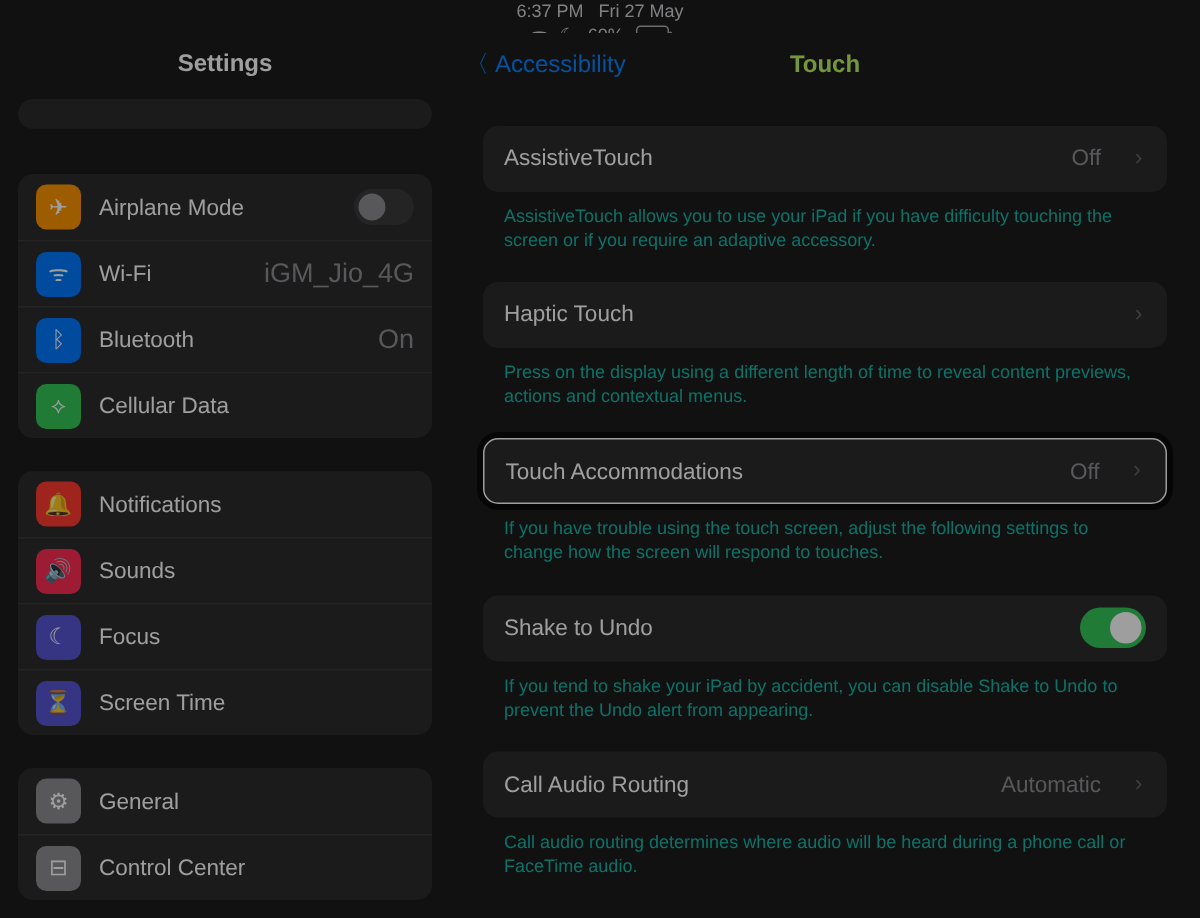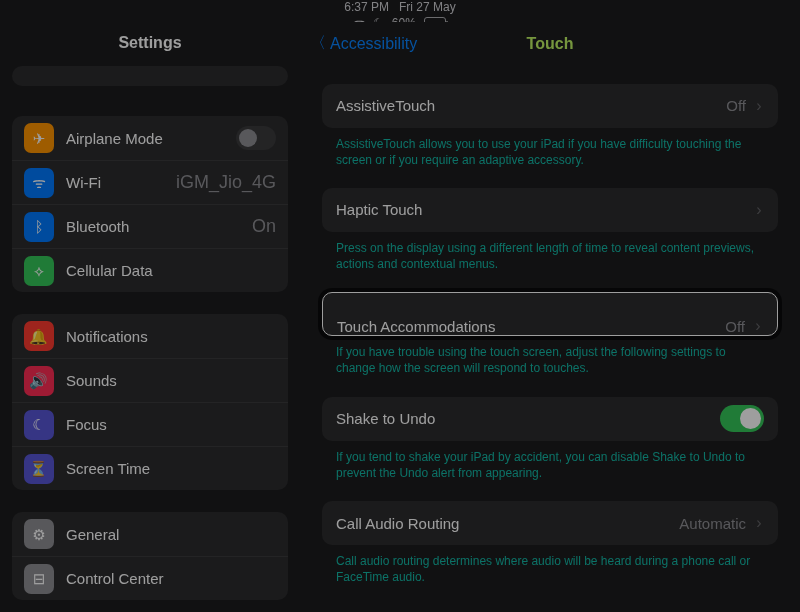--- a/index.html
+++ b/index.html
@@ -31,30 +31,30 @@
   .row .value { color: #8e8e93; font-size: 18px; }
   .toggle { width: 40px; height: 24px; background: #3a3a3c; border-radius: 12px; position: relative; }
   .toggle .knob { position:absolute; left:3px; top:3px; width:18px; height:18px; background:#8e8e93; border-radius:50%; }
 
   
   .detail { flex: 1; background: #1c1c1e; display: flex; flex-direction: column; position: relative; z-index: 1; }
   .nav { height: 44px; display: flex; align-items: center; position: relative; }
   .back { position: absolute; left: 10px; display: flex; align-items: center; gap: 4px; color: #0a84ff; font-size: 16px; }
   .nav-title { flex: 1; text-align: center; font-size: 16px; font-weight: 600; color: #bef264; }
   .content { padding: 18px 22px 12px; overflow-y: auto; }
-  .cell { background: #2c2c2e; border-radius: 10px; height: 44px; display: flex; align-items: center; padding: 0 14px; font-size: 15px; color: #fff; gap: 8px; }
+  .cell { background: #2c2c2e; border-radius: 10px; height: 44px; display: flex; align-items: center; padding: 0 14px; font-size: 15px; color: #fff; gap: 20px; }
   .cell .label { flex: 1; }
   .cell .value { color: #8e8e93; }
   .cell .chev { color: #636366; width: 10px; text-align: center; font-size: 16px; }
   .cell .sw { width: 44px; height: 27px; background: #34c759; border-radius: 14px; position: relative; }
   .cell .sw::after { content:""; position:absolute; right:3px; top:3px; width:21px; height:21px; background:#fff; border-radius:50%; }
   .foot { color: #14b8a6; font-size: 12px; padding: 8px 14px 20px; line-height: 1.35; }
 
   
-  .cell.highlight { position: relative; z-index: 10; background: #2c2c2e; border: 1px solid #fff; box-shadow: 0 0 0 4px rgba(0,0,0,0.6); align-items: flex-end; }
+  .cell.highlight { position: relative; z-index: 10; background: #2c2c2e; border: 1px solid #fff; box-shadow: 0 0 0 4px rgba(0,0,0,0.6); }
 
   
   .ic-airplane { background:#ff9500; }
   .ic-wifi { background:#007aff; }
   .ic-bt { background:#007aff; }
   .ic-cell { background:#34c759; }
   .ic-notif { background:#ff3b30; }
   .ic-sounds { background:#ff2d55; }
   .ic-focus { background:#5856d6; }
   .ic-st { background:#5856d6; }

